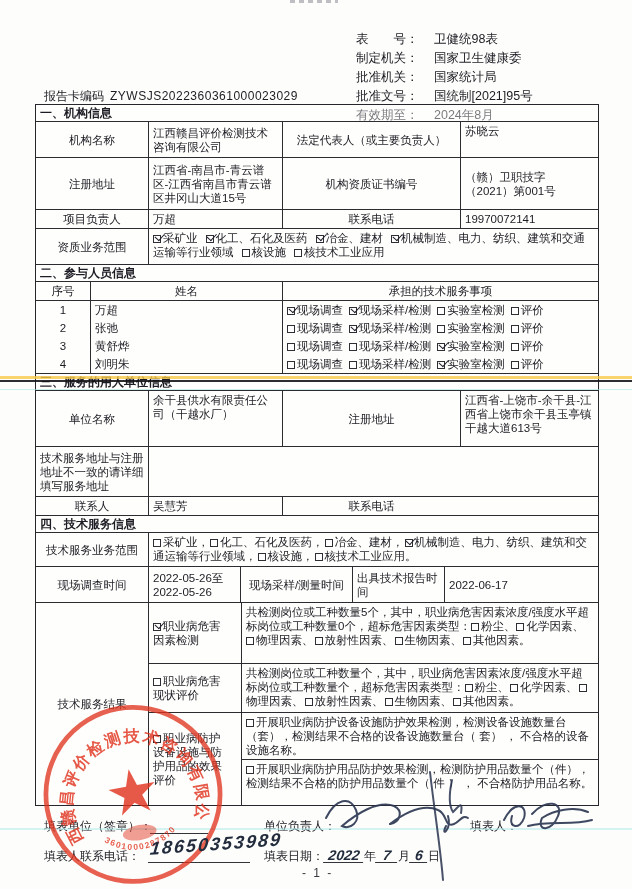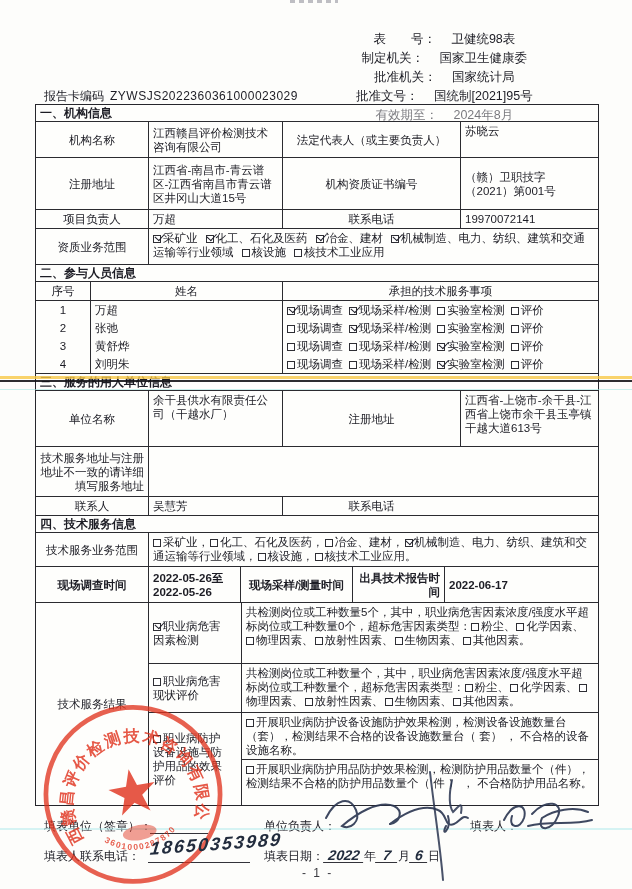--- a/index.html
+++ b/index.html
@@ -2,39 +2,39 @@
 <html><head>
 <meta charset="utf-8">
 <style>
   * { margin:0; padding:0; box-sizing:border-box; }
   html,body { background:#e8e8e8; }
   body { font-family:"Liberation Sans","DejaVu Sans",sans-serif; }
   .page{ position:relative; width:632px; height:889px; background:#fdfdfb; margin:0 auto;
          overflow:hidden; color:#1c1c24; }
   
   .meta{ position:absolute; top:30px; left:356px; font-size:12.5px; line-height:19px; }
-  .meta-row{ display:flex;justify-content:center; }
+  .meta-row{ display:flex; }
   .mlabel{ width:78px; }
   
   .rcode{ position:absolute; top:88px; left:44px; font-size:12px; }
   .rcode .code{ letter-spacing:.5px; margin-left:6px; }
   
   .tbl{ position:absolute; top:104px; left:35px; width:564px; border:1.5px solid #26262c;
         font-size:11.5px; line-height:14px; background:rgba(255,255,255,.4); }
   .tbl > * + *{ border-top:1px solid #2b2b30; }
   .row{ display:grid; }
   .row > * + *{ border-left:1px solid #2b2b30; }
   .g4{ grid-template-columns:112px 134px 178px 1fr; }
   .g2{ grid-template-columns:112px 1fr; }
   .g3{ grid-template-columns:54px 192px 1fr; }
-  .g6{ grid-template-columns:112px 92px 112px 92px 86px 1fr;font-weight:bold; }
+  .g6{ grid-template-columns:112px 92px 112px 92px 86px 1fr; }
   .gr{ grid-template-columns:112px 1fr; }
   .sec-title{ font-weight:bold; font-size:12px; padding:1px 4px; min-height:16px; }
   .cell{ padding:2px 4px; display:flex; align-items:center; }
-  .cell.center{ justify-content:center; text-align:right; }
+  .cell.center{ justify-content:center; text-align:left; }
   .cell.top{ align-items:flex-start; }
   .cell.blk{ display:block; }
   .h36{min-height:36px}.h52{min-height:52px}.h18{min-height:18px}.h17{min-height:17px}
   .h56{min-height:56px}.h50{min-height:50px}.h34{min-height:34px}.h60{min-height:60px}
   .h48{min-height:48px}.h46{min-height:46px}
   
   .box{ width:8px; height:8px; border:1px solid #2e2e34; display:inline-block;
         vertical-align:-0.5px; margin-right:2px; background:#fff; position:relative; }
   .box.ck::after{ content:''; position:absolute; left:.5px; top:-2.5px; width:8px; height:4.5px;
         border-left:1.5px solid #20202a; border-bottom:1.5px solid #20202a; transform:rotate(-48deg); }

